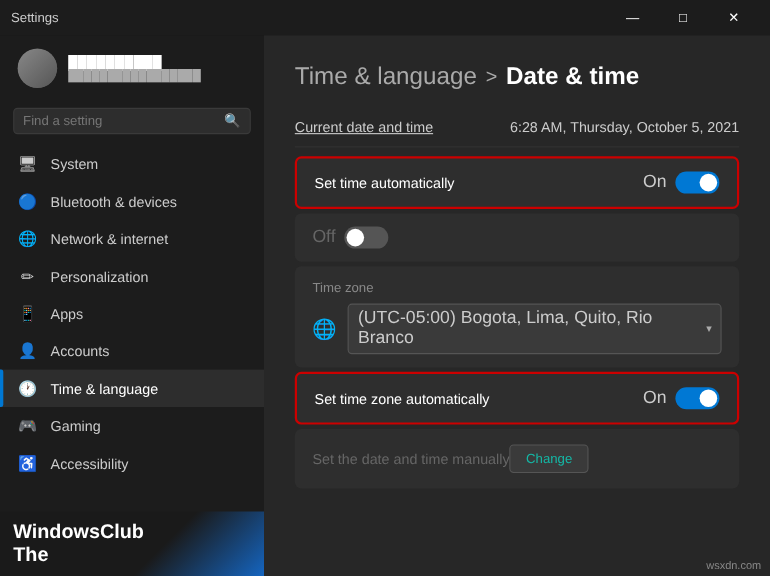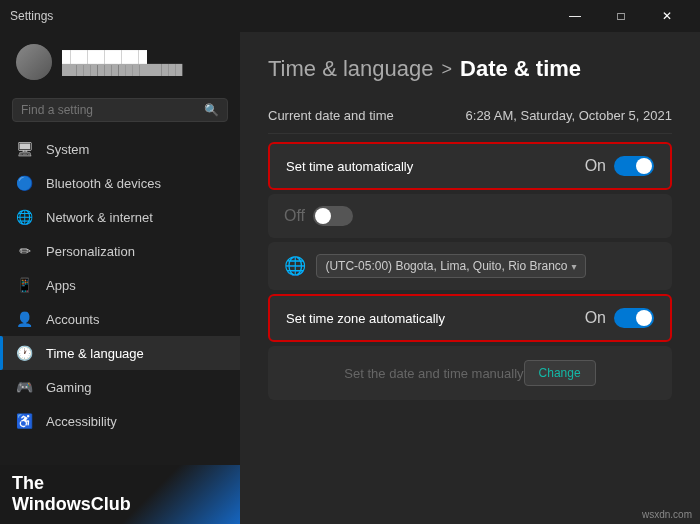--- a/index.html
+++ b/index.html
@@ -198,20 +198,21 @@
       display: flex;
       justify-content: space-between;
       align-items: center;
       padding: 10px 0;
       border-bottom: 1px solid #333;
       margin-bottom: 8px;
     }
     .info-label {
       font-size: 13px;
       color: #ccc;
+      text-decoration: underline;
     }
     .info-value {
       font-size: 13px;
       color: #ccc;
     }
 
     
     .setting-row {
       background: #2e2e2e;
       border-radius: 6px;
@@ -304,35 +305,35 @@
       display: flex;
       align-items: center;
       background: #3a3a3a;
       border: 1px solid #555;
       border-radius: 4px;
       padding: 4px 8px;
       gap: 4px;
       cursor: pointer;
     }
     .timezone-select-text {
-      font-size: 12px;
+      font-size: 16px;
       color: #ccc;
     }
     .chevron {
       font-size: 10px;
       color: #aaa;
     }
 
     
     .manual-row {
       background: #2e2e2e;
       border-radius: 6px;
       padding: 14px 16px;
       display: flex;
-      justify-content: center;
+      justify-content: flex-start;
       align-items: center;
       margin-bottom: 4px;
     }
     .manual-label {
       font-size: 13px;
       color: #666;
     }
     .change-btn {
       background: #3a3a3a;
       border: 1px solid #555;
@@ -453,21 +454,21 @@
 
   <div class="content">
     <div class="breadcrumb">
       <span class="breadcrumb-parent">Time &amp; language</span>
       <span class="breadcrumb-separator">&gt;</span>
       <span class="breadcrumb-current">Date &amp; time</span>
     </div>
 
     <div class="info-row">
       <span class="info-label">Current date and time</span>
-      <span class="info-value">6:28 AM, Saturday, October 5, 2021</span>
+      <span class="info-value">6:28 AM, Thursday, October 5, 2021</span>
     </div>
 
     <div class="setting-row highlighted" style="margin-top:8px;">
       <span class="setting-label">Set time automatically</span>
       <div class="setting-control">
         <span class="toggle-label">On</span>
         <div class="toggle">
           <div class="toggle-track on"></div>
           <div class="toggle-thumb on"></div>
         </div>
@@ -478,20 +479,21 @@
       <div class="setting-control">
         <span class="toggle-label">Off</span>
         <div class="toggle">
           <div class="toggle-track off"></div>
           <div class="toggle-thumb off"></div>
         </div>
       </div>
     </div>
 
     <div class="timezone-section" style="margin-top:4px;">
+      <div class="timezone-label">Time zone</div>
       <div class="timezone-icon-row">
         <span class="timezone-globe">🌐</span>
         <div class="timezone-select-wrapper">
           <span class="timezone-select-text">(UTC-05:00) Bogota, Lima, Quito, Rio Branco</span>
           <span class="chevron">▾</span>
         </div>
       </div>
     </div>
 
     <div class="setting-row highlighted" style="margin-top:4px;">
@@ -507,17 +509,17 @@
 
     <div class="manual-row" style="margin-top:4px;">
       <span class="manual-label">Set the date and time manually</span>
       <button class="change-btn">Change</button>
     </div>
 
   </div>
 </div>
 
 <div class="watermark">
+  <div class="watermark-text">WindowsClub</div>
   <div class="watermark-text">The</div>
-  <div class="watermark-text">WindowsClub</div>
 </div>
 
 <div class="wsxdn">wsxdn.com</div>
 
 </body></html>

